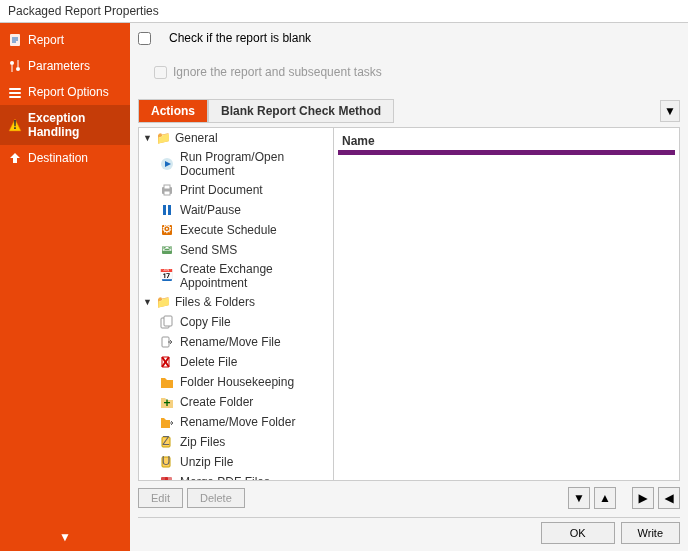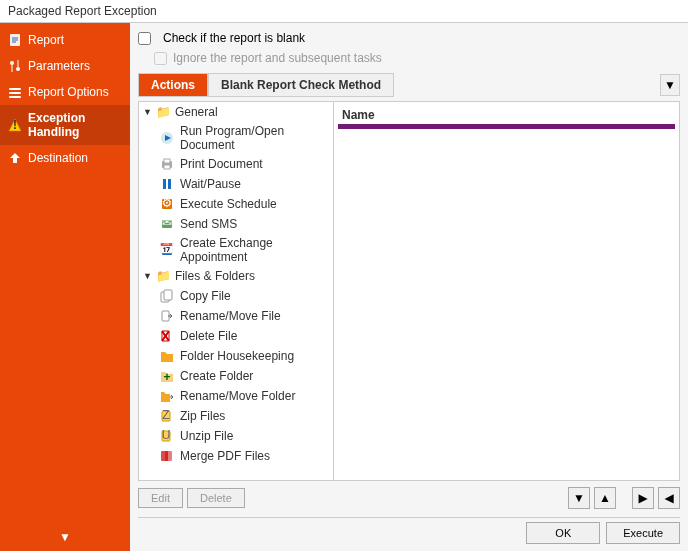--- a/index.html
+++ b/index.html
@@ -58,29 +58,29 @@
       flex: 1;
       display: flex;
       flex-direction: column;
       background: #f5f5f5;
       padding: 8px;
     }
     
     .checkbox-row {
       display: flex;
       align-items: center;
-      gap: 12px;
-      margin-bottom: 6px;
+      gap: 18px;
+      margin-bottom: 20px;
     }
     
     .checkbox-row-disabled {
       display: flex;
       align-items: center;
       gap: 6px;
-      margin-bottom: 8px;
+      margin-bottom: 20px;
       color: #999;
     }
     
     .tabs-row {
       display: flex;
       align-items: center;
       margin-bottom: 4px;
     }
     
     .tab {
@@ -229,21 +229,21 @@
       border: 1px solid #aaa;
       cursor: pointer;
       font-size: 11px;
     }
     
   </style>
 </head>
 <body>
 
 <div class="title-bar">
-  <span>Packaged Report Exception</span>
+  <span>Packaged Report Properties</span>
 </div>
 
 <div class="main-container">
 
   <div class="sidebar">
     <div class="sidebar-item">
       <span class="sidebar-icon" style="color:#7df;">
         <svg width="14" height="14" viewBox="0 0 14 14">
             <rect x="2" y="1" width="10" height="12" rx="1" fill="white" opacity="0.9"></rect>
             <line x1="4" y1="5" x2="10" y2="5" stroke="#1a6bbf" stroke-width="1"></line>
@@ -497,16 +497,16 @@
           <span>▶</span>
         </div>
         <div class="arrow-btn">
           <span>◀</span>
         </div>
       </div>
     </div>
 
     <div class="bottom-row">
       <button class="btn-ok">OK</button>
-      <button class="btn-cancel">Execute</button>
+      <button class="btn-cancel">Write</button>
     </div>
   </div>
 </div>
 
 </body></html>

